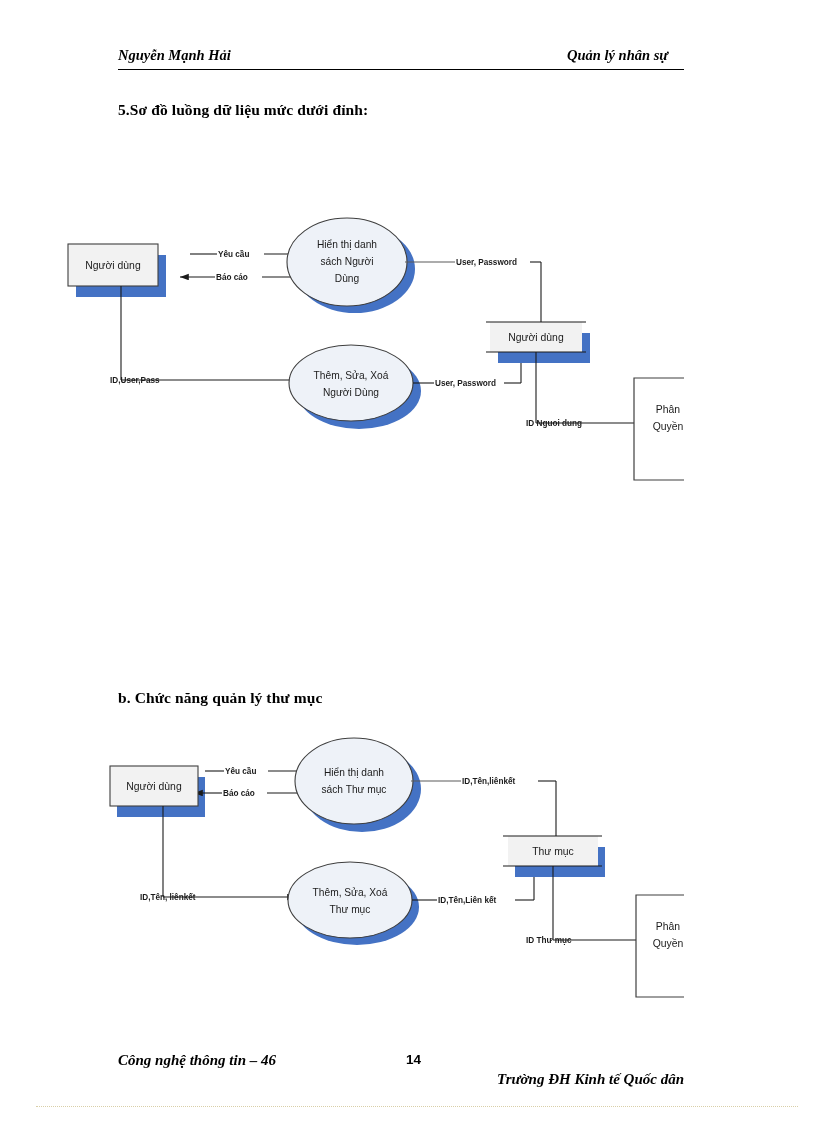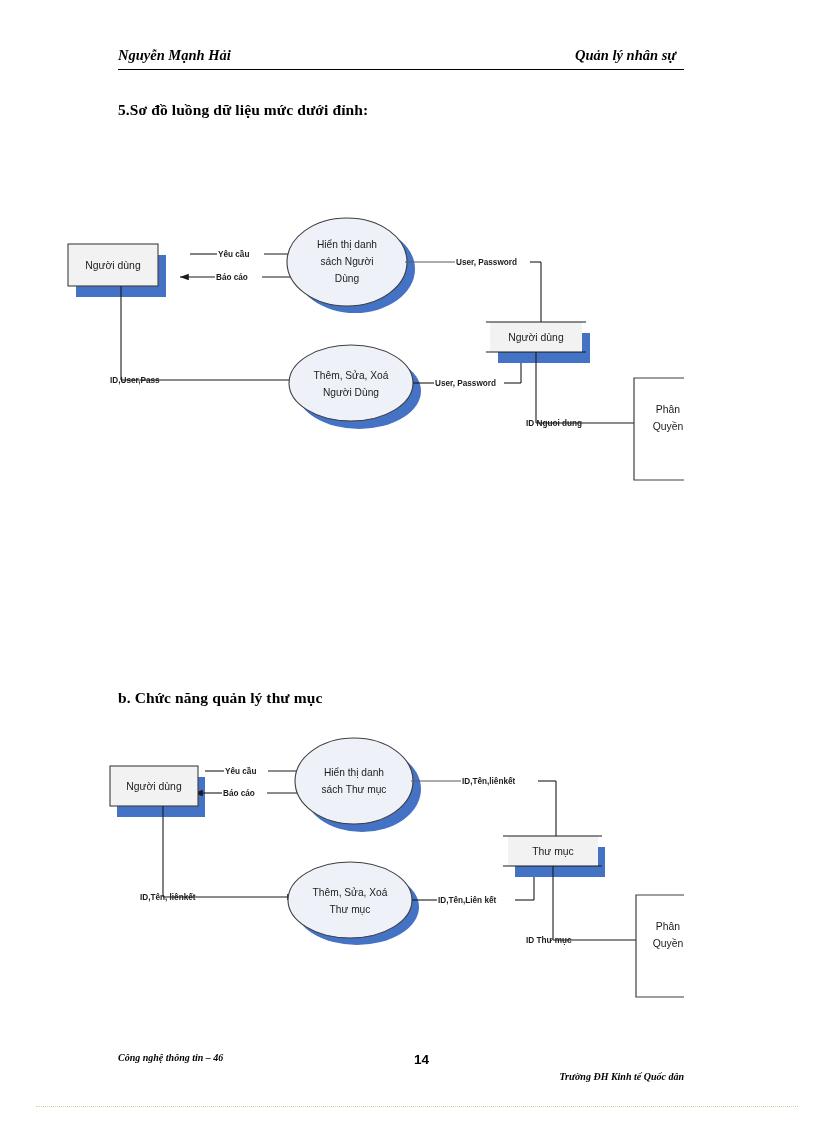--- a/index.html
+++ b/index.html
@@ -34,21 +34,21 @@
     position: absolute;
     top: 0;
     font-family: "Liberation Serif", serif;
     font-weight: bold;
     font-style: italic;
     font-size: 14.5px;
     color: #000000;
     white-space: nowrap;
   }
   .runhead-left { left: 0; }
-  .runhead-right { right: 8px; }
+  .runhead-right { right: 16px; }
   .runhead-rule {
     position: absolute;
     left: 0;
     right: 0;
     top: 22px;
     border-top: 1.6px solid #000;
   }
 
   
   .h-section {
@@ -72,26 +72,26 @@
     top: 1052px;
     width: 566px;
     height: 22px;
   }
   .footer span {
     position: absolute;
     top: 0;
     font-family: "Liberation Serif", serif;
     font-weight: bold;
     font-style: italic;
-    font-size: 10px;
+    font-size: 15px;
     color: #000;
     white-space: nowrap;
   }
   .footer-left   { left: 0; }
-  .footer-center { left: 296px; font-style: normal !important; font-weight: bold; font-family: "Liberation Sans", sans-serif !important; font-size: 13.5px !important; }
+  .footer-center { left: 288px; font-style: normal !important; font-weight: bold; font-family: "Liberation Sans", sans-serif !important; font-size: 13.5px !important; }
   .footer-right  { right: 0; margin-top: 19px; }
 
   .page-edge {
     position: absolute;
     left: 36px;
     right: 18px;
     top: 1106px;
     border-top: 1px dotted #d9cfa8;
   }
 

